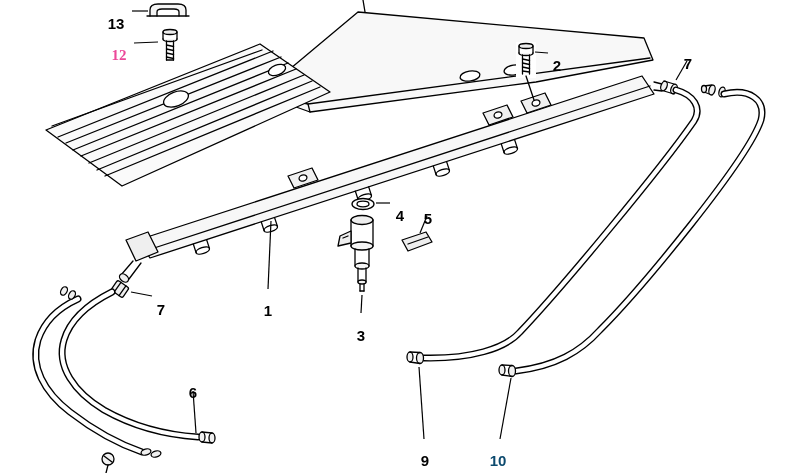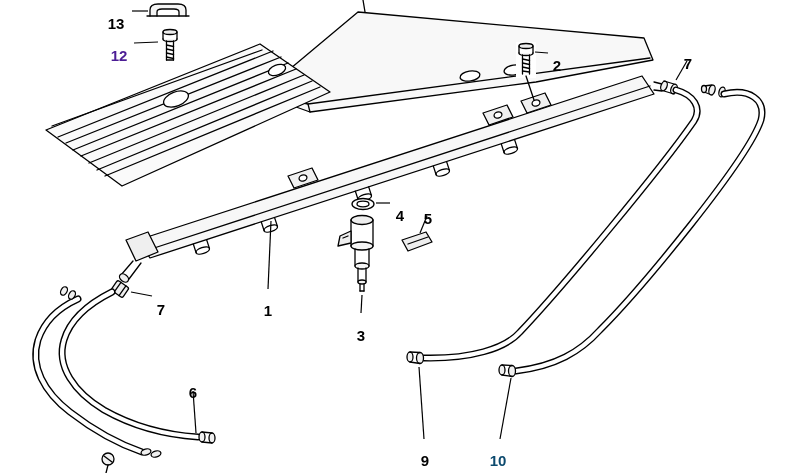--- a/index.html
+++ b/index.html
@@ -233,21 +233,21 @@
         <line x1="361" y1="313" x2="362" y2="295"></line>
         <line x1="152" y1="296" x2="131" y2="292"></line>
         <line x1="193" y1="391" x2="196" y2="433"></line>
         <line x1="424" y1="439" x2="419" y2="367"></line>
         <line x1="500" y1="439" x2="511" y2="378"></line>
       </g>
 </svg>
 
 <div class="labels-layer">
       <span class="part-label" style="left: 116px; top: 11px; color: rgb(0, 0, 0);">13</span>
-      <span class="part-label" style="left: 119px; top: 43px; color: #4c1d95;">12</span>
+      <span class="part-label" style="left: 119px; top: 43px; color: #ec4899; font-family: Liberation Serif, serif;">12</span>
       <span class="part-label" style="left: 557px; top: 53px; color: rgb(0, 0, 0);">2</span>
       <span class="part-label" style="left: 688px; top: 51px; color: rgb(0, 0, 0);">7</span>
       <span class="part-label" style="left: 400px; top: 203px; color: rgb(0, 0, 0);">4</span>
       <span class="part-label" style="left: 428px; top: 206px; color: rgb(0, 0, 0);">5</span>
       <span class="part-label" style="left: 268px; top: 298px; color: rgb(0, 0, 0);">1</span>
       <span class="part-label" style="left: 361px; top: 323px; color: rgb(0, 0, 0);">3</span>
       <span class="part-label" style="left: 161px; top: 297px; color: rgb(0, 0, 0);">7</span>
       <span class="part-label" style="left: 193px; top: 380px; color: rgb(0, 0, 0);">6</span>
       <span class="part-label" style="left: 425px; top: 448px; color: rgb(0, 0, 0);">9</span>
       <span class="part-label" style="left: 498px; top: 448px; color: #0c4a6e;">10</span>

